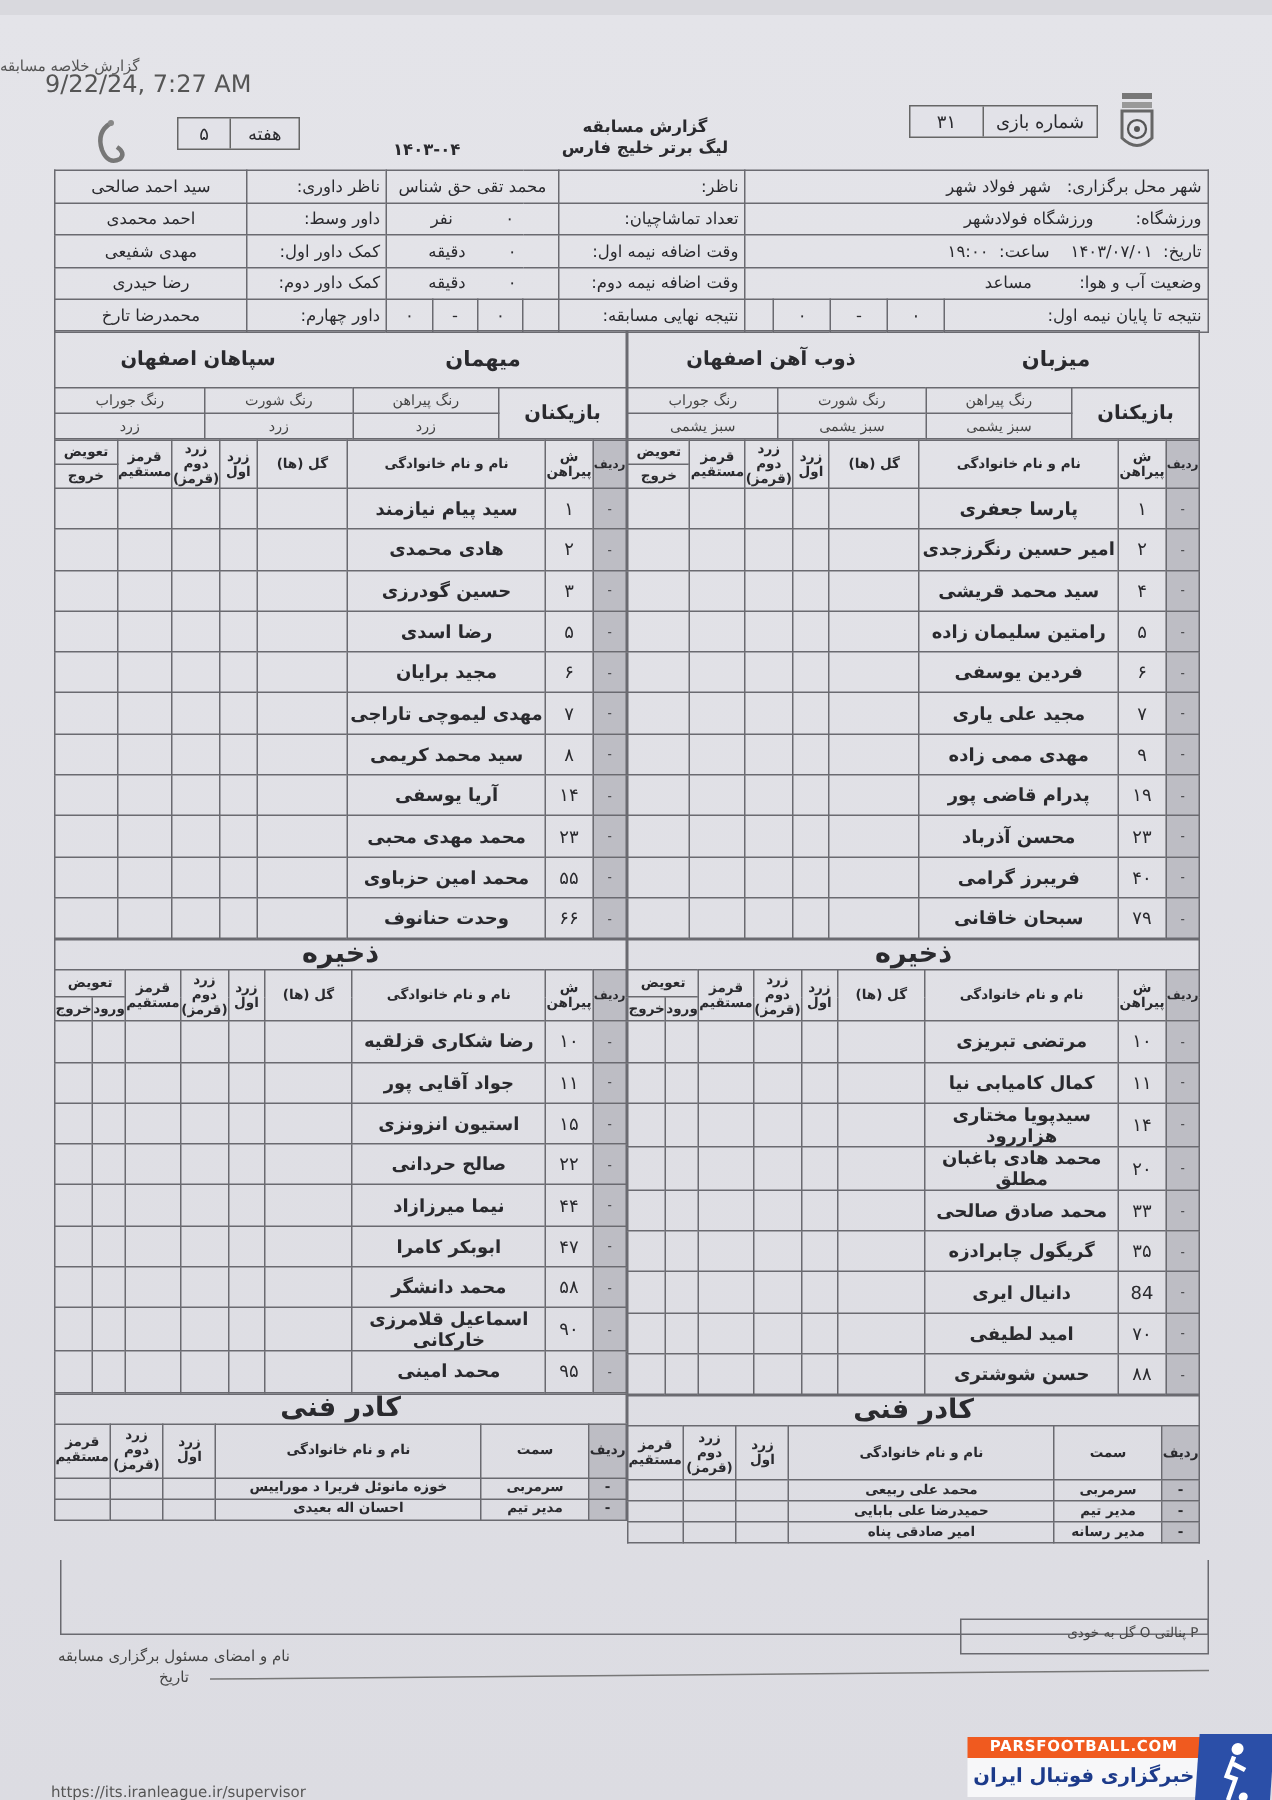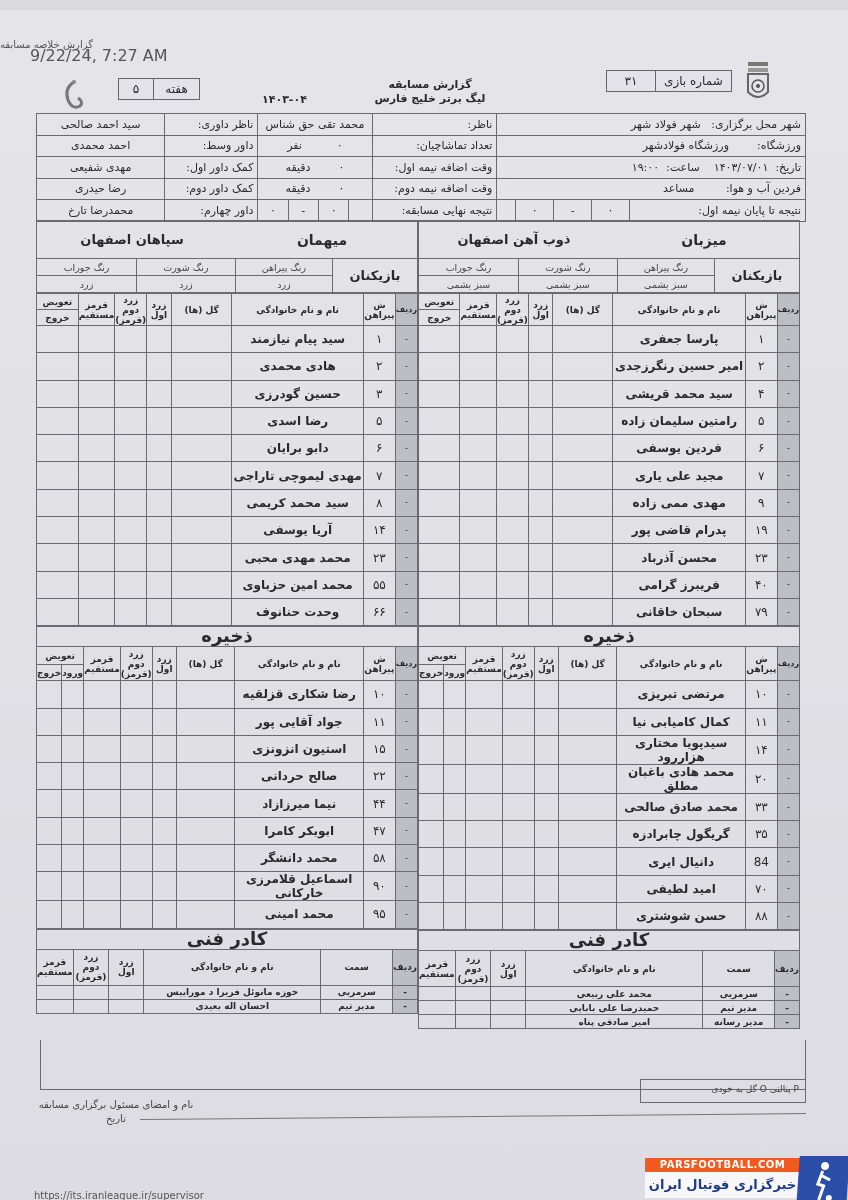--- a/index.html
+++ b/index.html
@@ -102,21 +102,21 @@
       <td style="text-align:center">احمد محمدی</td>
     </tr>
     <tr>
       <td colspan="5"><span class="lbl">تاریخ:</span>&nbsp;&nbsp;<span>۱۴۰۳/۰۷/۰۱</span>&nbsp;&nbsp;&nbsp;&nbsp;<span class="lbl">ساعت:</span>&nbsp;&nbsp;<span>۱۹:۰۰</span></td>
       <td class="lbl">وقت اضافه نیمه اول:</td>
       <td colspan="4" style="text-align:center"><span>۰</span>&nbsp;&nbsp;&nbsp;&nbsp;&nbsp;&nbsp;&nbsp;&nbsp;<span>دقیقه</span></td>
       <td class="lbl">کمک داور اول:</td>
       <td style="text-align:center">مهدی شفیعی</td>
     </tr>
     <tr>
-      <td colspan="5"><span class="lbl">فردین آب و هوا:</span>&nbsp;&nbsp;&nbsp;&nbsp;&nbsp;&nbsp;&nbsp;&nbsp;&nbsp;<span>مساعد</span></td>
+      <td colspan="5"><span class="lbl">وضعیت آب و هوا:</span>&nbsp;&nbsp;&nbsp;&nbsp;&nbsp;&nbsp;&nbsp;&nbsp;&nbsp;<span>مساعد</span></td>
       <td class="lbl">وقت اضافه نیمه دوم:</td>
       <td colspan="4" style="text-align:center"><span>۰</span>&nbsp;&nbsp;&nbsp;&nbsp;&nbsp;&nbsp;&nbsp;&nbsp;<span>دقیقه</span></td>
       <td class="lbl">کمک داور دوم:</td>
       <td style="text-align:center">رضا حیدری</td>
     </tr>
     <tr>
       <td class="lbl" style="width:130px">نتیجه تا پایان نیمه اول:</td>
       <td style="width:28px;text-align:center">۰</td>
       <td style="width:28px;text-align:center">-</td>
       <td style="width:28px;text-align:center">۰</td>
@@ -515,21 +515,21 @@
             <td style="font-weight:bold">رضا اسدی</td>
             <td></td>
             <td></td>
             <td></td>
             <td></td>
             <td></td>
           </tr>
           <tr>
             <td class="rad">-</td>
             <td>۶</td>
-            <td style="font-weight:bold">دابو برایان</td>
+            <td style="font-weight:bold">مجید برایان</td>
             <td></td>
             <td></td>
             <td></td>
             <td></td>
             <td></td>
           </tr>
           <tr>
             <td class="rad">-</td>
             <td>۷</td>
             <td style="font-weight:bold">مهدی لیموچی تاراجی</td>

